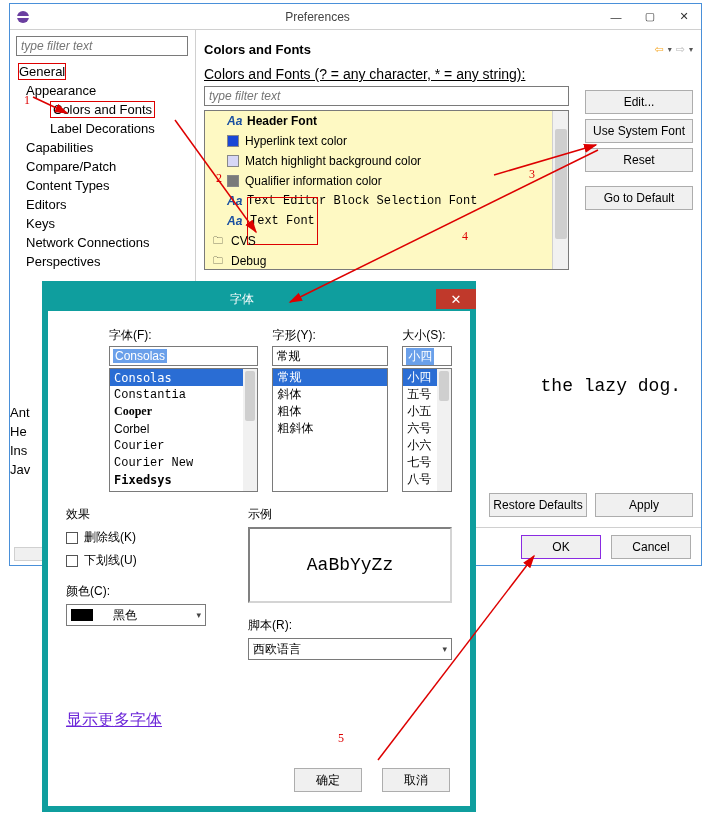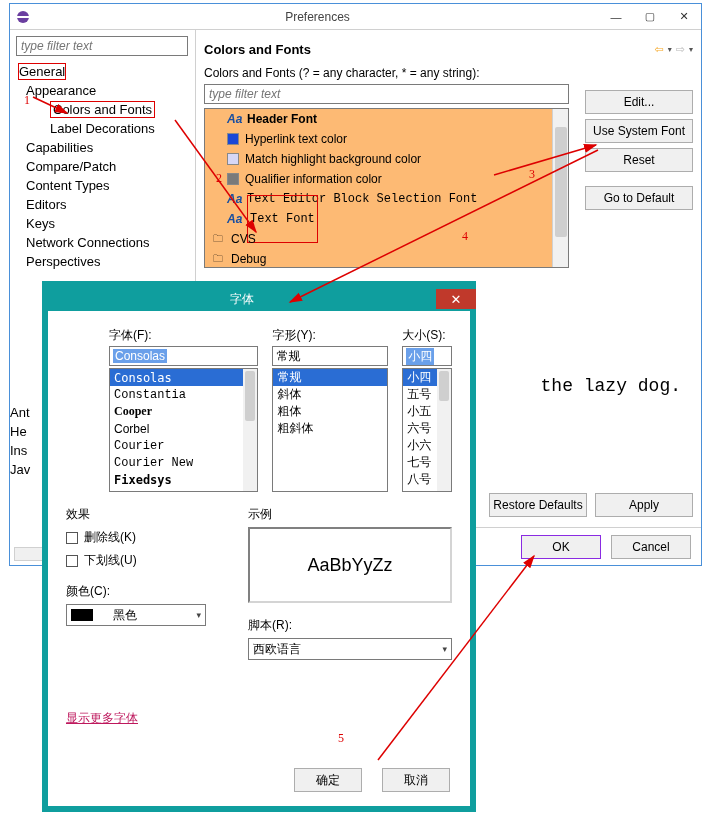--- a/index.html
+++ b/index.html
@@ -44,28 +44,28 @@
   .rpane { flex:1; display:flex; flex-direction:column; padding:6px 8px 8px 8px; position:relative;}
   .rhead {
     display:flex; align-items:center; height:26px;
   }
   .rhead .rtitle { font-weight:bold; font-size:13px; flex:1; }
   .rhead .navarrows { display:flex; gap:2px; align-items:center; }
   .navarrows .arrow { font-size:11px; color:#f5a623; padding:0 2px; }
   .navarrows .arrow.grey { color:#b8b8b8; }
   .navarrows .dd { font-size:8px; color:#555; }
 
-  .prompt { font-size:12px; margin:4px 0 4px 0; }
+  .prompt { font-size:14px; margin:4px 0 4px 0;text-decoration:underline; }
   .filter2 {
     height:20px; width:365px; border:1px solid #7a7a7a; padding:1px 4px; font-style:italic; color:#888;
     font-size:12px; background:#fff;
   }
 
   .listbox {
-    margin-top:4px; width:365px; height:160px; border:1px solid #7a7a7a; position:relative; overflow:hidden; background:#fdba74;
+    margin-top:4px; width:365px; height:160px; border:1px solid #7a7a7a; position:relative; overflow:hidden; background:#fef9c3;
   }
   .listbox .row { display:flex; align-items:center; height:20px; padding:0 4px 0 22px; gap:6px; font-size:12px; white-space:nowrap;}
   .listbox .sw { width:12px; height:12px; border:1px solid #888; flex:0 0 12px; }
   .listbox .Aa { font-family: "Segoe UI", sans-serif; font-style:italic; font-weight:bold; color:#1a4fa0; font-size:12px; width:14px; text-align:center; flex:0 0 14px;}
   .listbox .Aatxt { font-family: "Courier New", monospace; font-size:12px;}
   .listbox .cfgico { width:14px; height:14px; flex:0 0 14px; display:flex; align-items:center; justify-content:center; font-size:10px;}
   .listbox .vscroll { position:absolute; right:0; top:0; width:16px; height:100%; background:#f1f1f1; border-left:1px solid #d0d0d0;}
   .listbox .vscroll .thumb { position:absolute; left:2px; width:12px; top:18px; height:110px; background:#cfcfcf; border-radius:2px;}
 
   .rbtns { position:absolute; right:8px; top:60px; width:108px; display:flex; flex-direction:column; gap:5px;}
@@ -126,22 +126,22 @@
 
   .section-label { font-size:12px; margin:14px 0 4px 0;}
   .chk { display:flex; align-items:center; gap:6px; margin:6px 0;}
   .chk .box { width:12px; height:12px; border:1px solid #555; }
   .select {
     height:22px; border:1px solid #7a7a7a; display:flex; align-items:center; padding:0 4px; justify-content:space-between; font-size:12px;
     background:#fff;
   }
   .select .dd { font-size:9px; color:#444; }
 
-  .sample-box { border:2px inset #d4d4d4; height:76px; display:flex; align-items:center; justify-content:center; font-size:18px; font-family:Liberation Sans, sans-serif;text-align:center;}
-  .link { color:#be185d; text-decoration:underline; font-size:12px; }
+  .sample-box { border:2px inset #d4d4d4; height:76px; display:flex; align-items:center; justify-content:center; font-size:18px; font-family:Liberation Mono, monospace;text-align:center;}
+  .link { color:#6d28d9; text-decoration:underline; font-size:16px; }
 
   .fontdlg .fbtns { position:absolute; right:20px; bottom:14px; display:flex; gap:20px;}
   .fbtns .btn { width:68px; }
 
   
   svg.anno { position:absolute; left:0; top:0; width:712px; height:818px; pointer-events:none; }
   .numlabel { font: 12px "Segoe UI"; fill:#d00; }
 </style>
 </head>
 <body>

